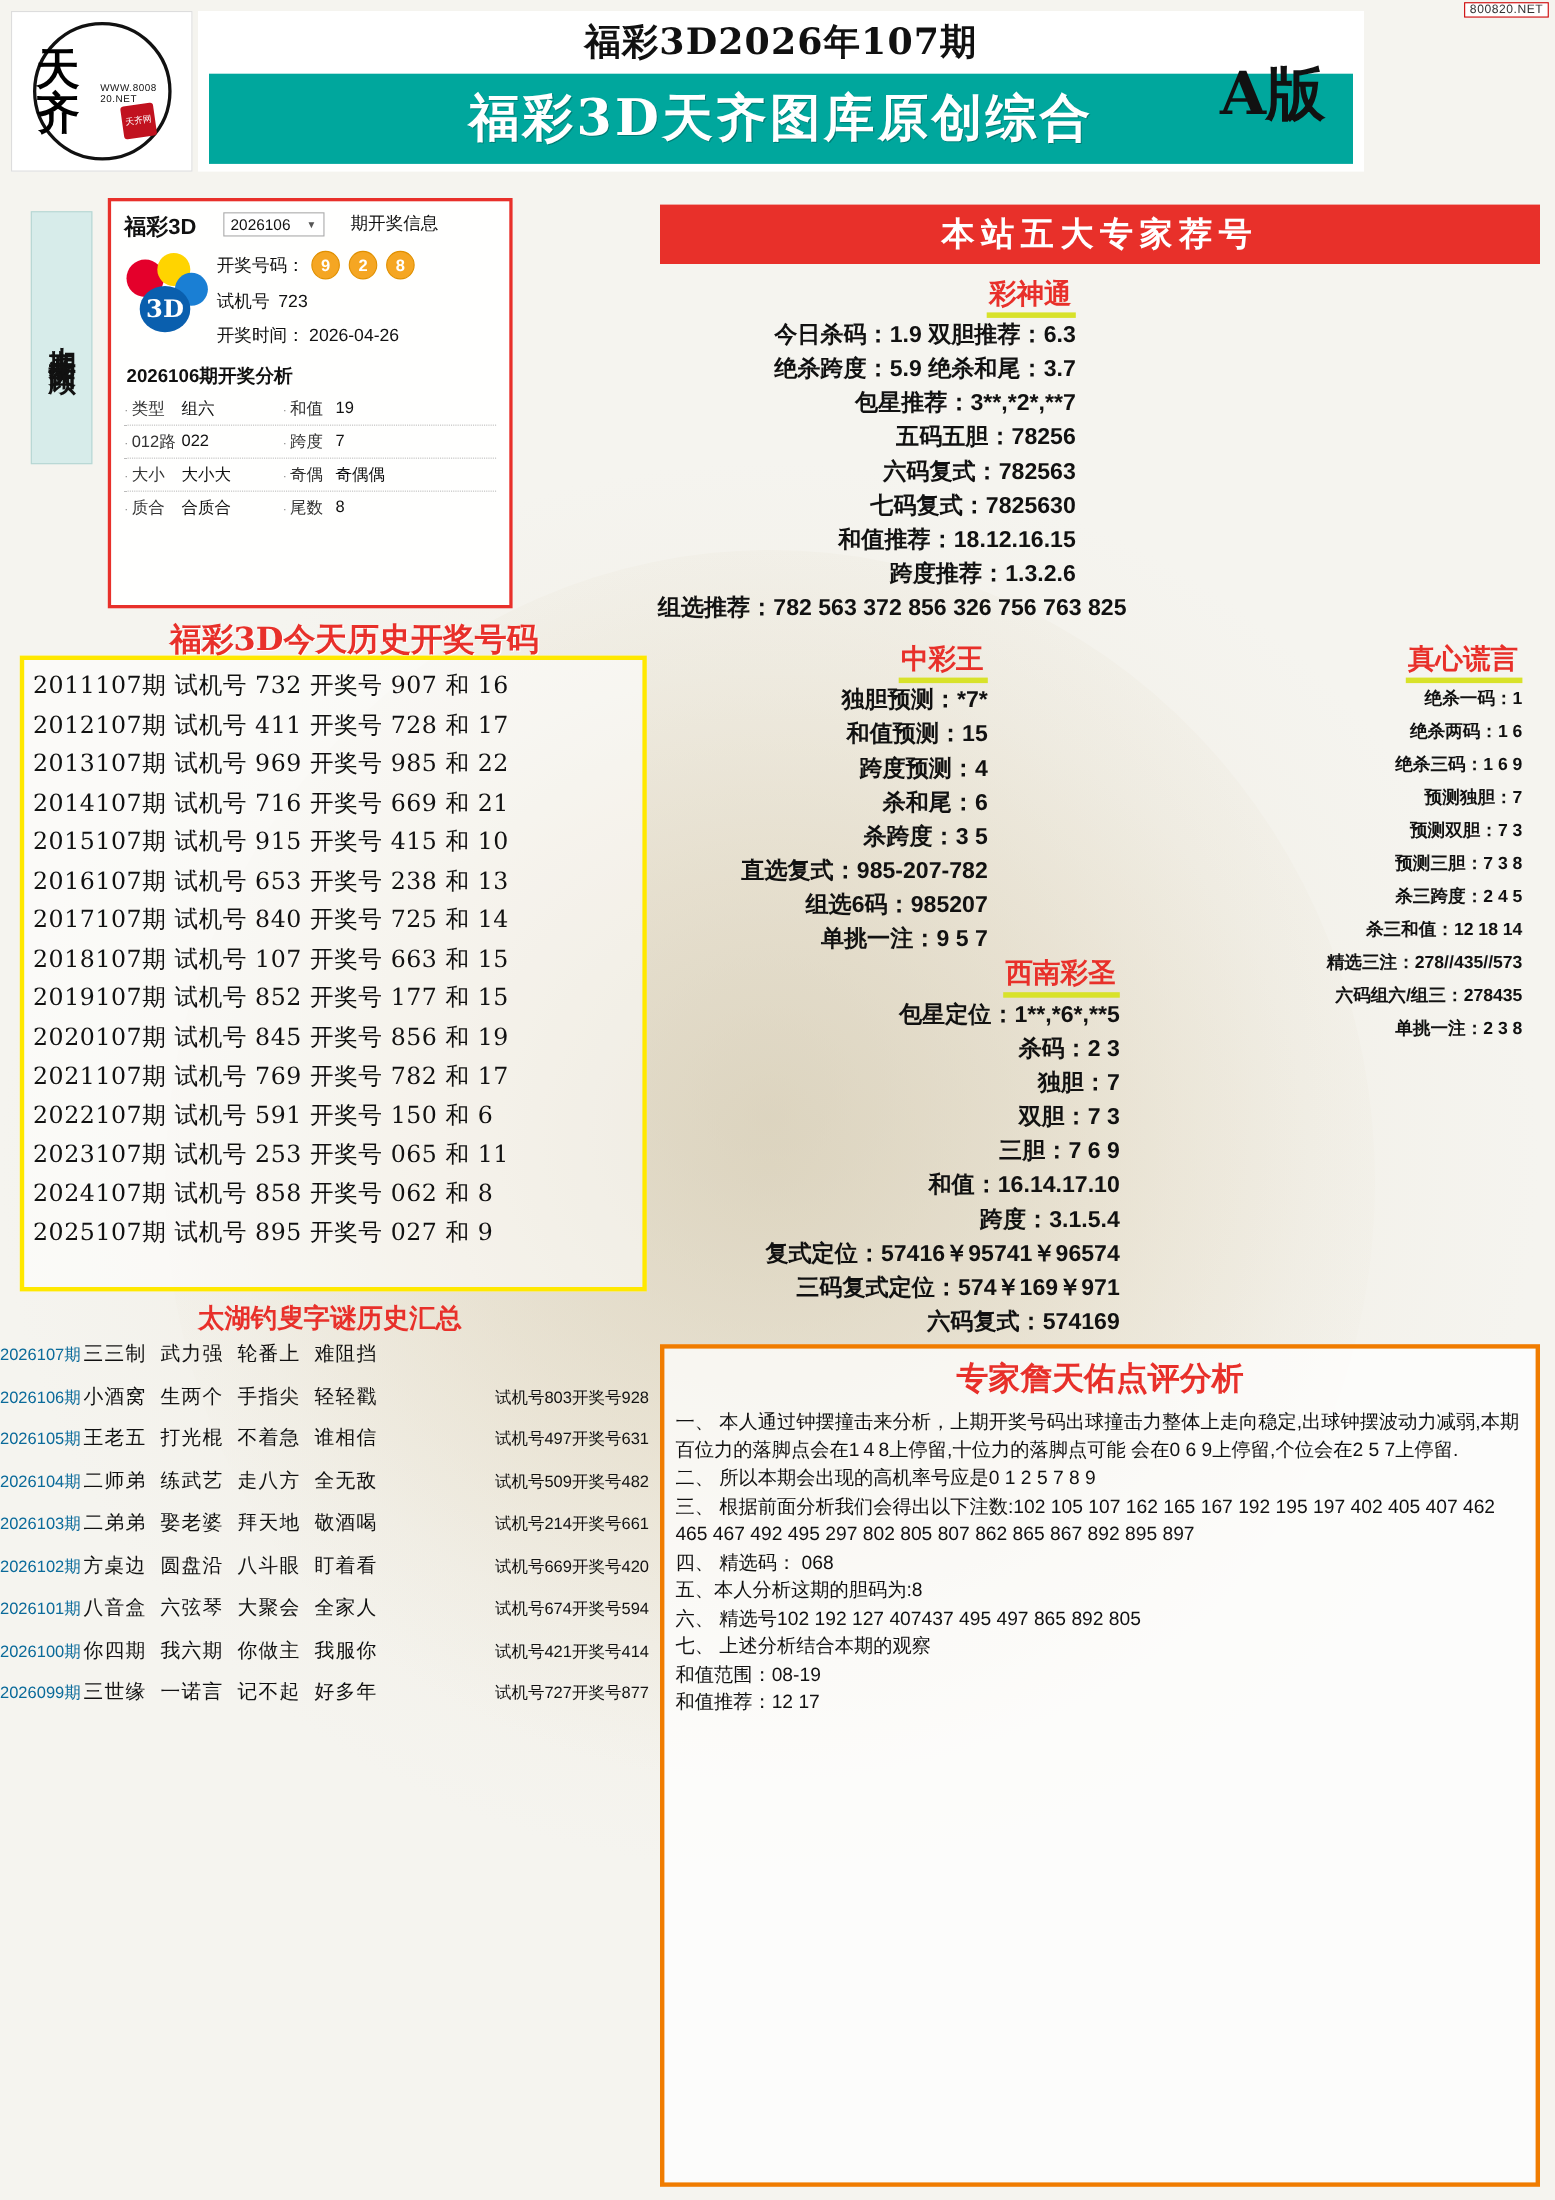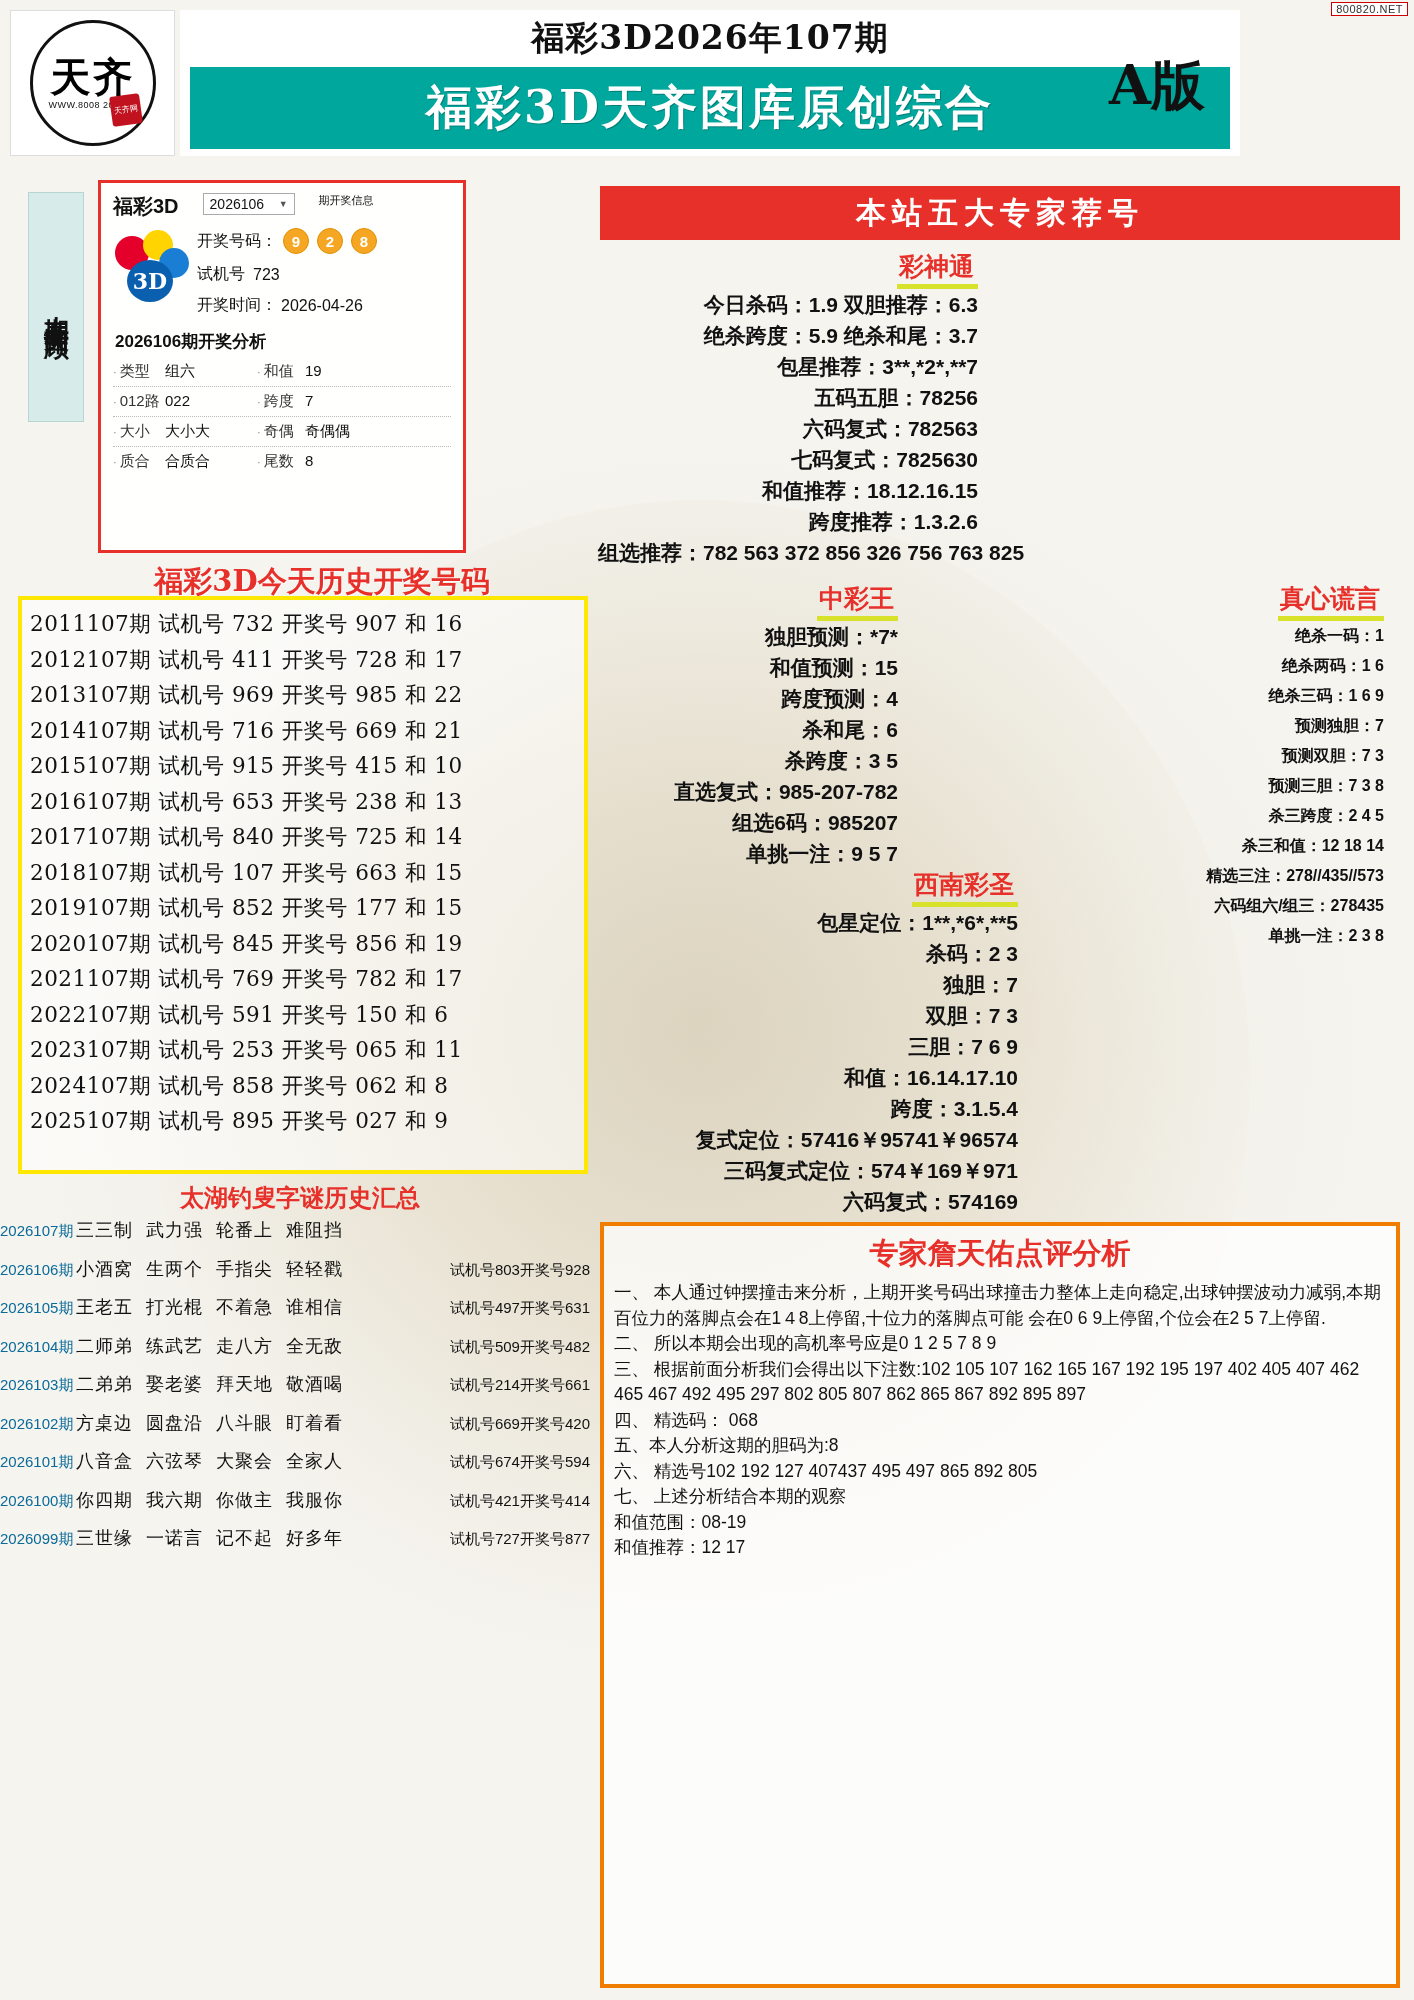--- a/index.html
+++ b/index.html
@@ -31,21 +31,21 @@
   
   .header { position:absolute; left:0; top:6px; width:1414px; height:150px; }
   .logo-box {
     position:absolute; left:10px; top:4px; width:165px; height:146px;
     background:#fff; border:1px solid #ddd;
     display:flex; align-items:center; justify-content:center;
   }
   .logo-circle {
     width:126px; height:126px; border-radius:50%;
     border:3px solid #111; position:relative;
-    display:flex; align-items:center; justify-content:center; flex-direction:column;
+    display:flex; align-items:center; justify-content:center; flex-direction:row;
     background:#fff;
   }
   .logo-circle .cn { font-family:"DejaVu Serif", serif; font-size:40px; font-weight:bold; letter-spacing:2px; line-height:1; }
   .logo-circle .en { font-size:9px; letter-spacing:.5px; margin-top:3px; color:#111; }
   .logo-seal {
     position:absolute; right:12px; bottom:18px; width:30px; height:30px;
     background:#c1121f; color:#fff; font-size:8px; line-height:10px;
     display:flex; align-items:center; justify-content:center; text-align:center;
     transform:rotate(-8deg); border-radius:3px;
   }
@@ -85,21 +85,21 @@
   }
   .draw-head { display:flex; align-items:flex-start; gap:24px; }
   .draw-head .t1 { font-weight:bold; font-size:20px; color:#111; }
   .period-select {
     border:1px solid #aaa; background:#fff; font-size:14px; padding:2px 6px;
     min-width:92px; display:flex; align-items:center; justify-content:space-between;
     color:#111;
   }
   .period-select .cv { font-size:14px; }
   .caret { font-size:9px; color:#555; margin-left:6px; }
-  .draw-head .t2 { font-size:11px; color:#111; }
+  .draw-head .t2 { font-size:16px; color:#111; }
   .draw-body { display:flex; margin-top:8px; }
   .ball-logo {
     width:78px; height:78px; margin-right:6px; flex:0 0 78px;
     position:relative;
   }
   .ball-logo .b {
     position:absolute; border-radius:50%;
   }
   .b1 { left:2px; top:8px; width:34px; height:34px; background:#e4002b; }
   .b2 { left:30px; top:2px; width:30px; height:30px; background:#ffd400; }

